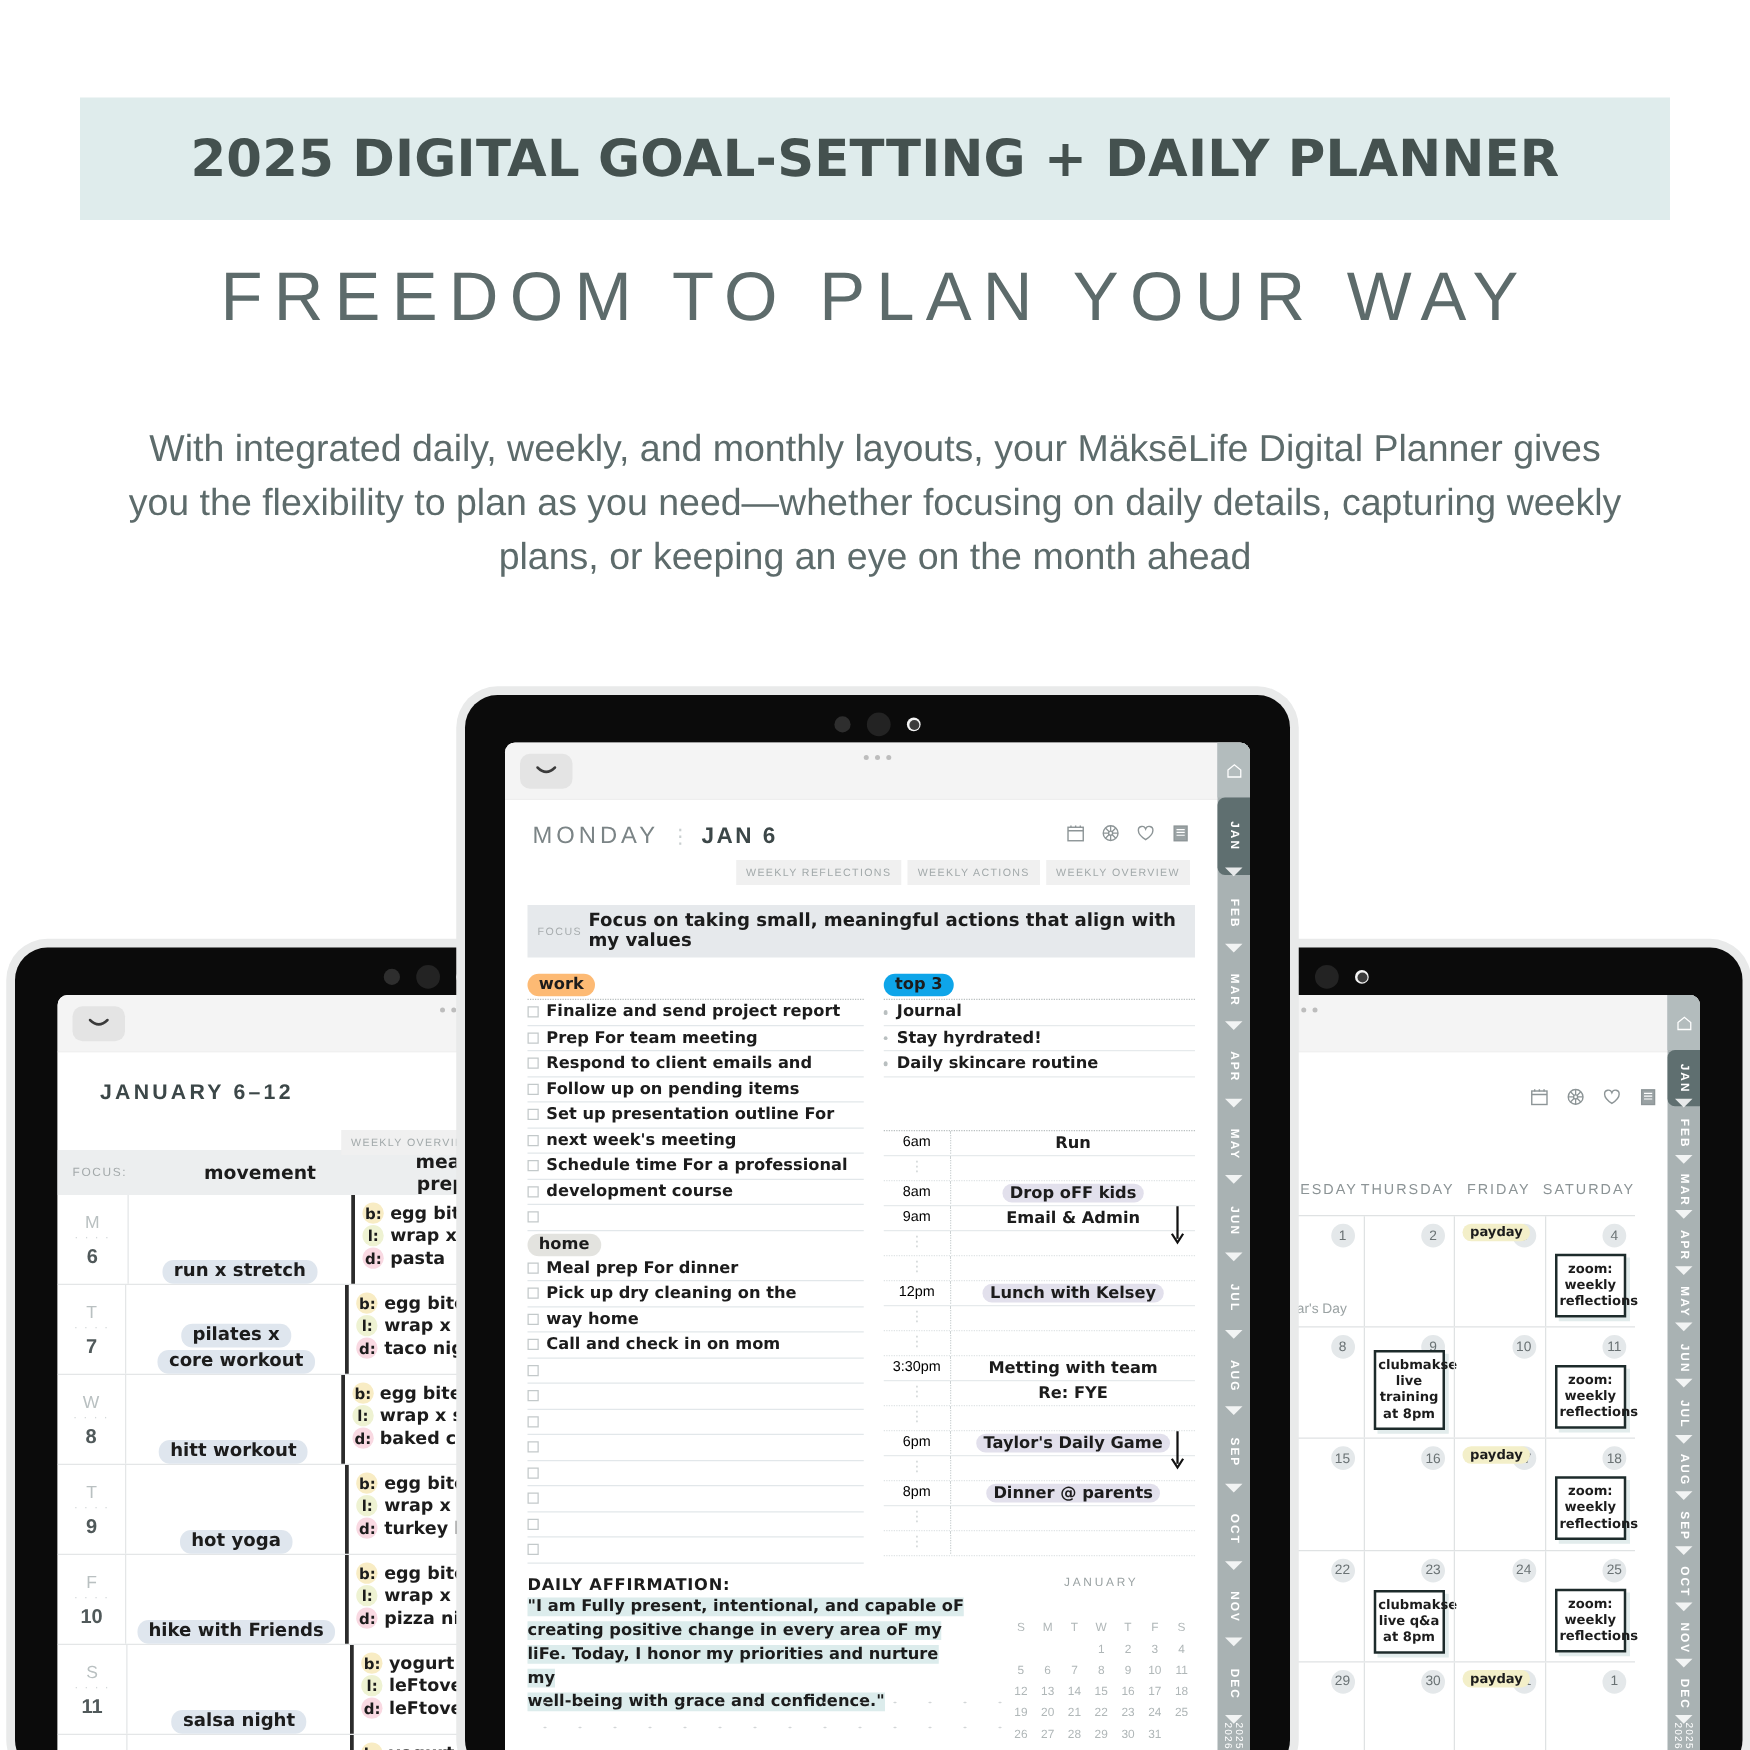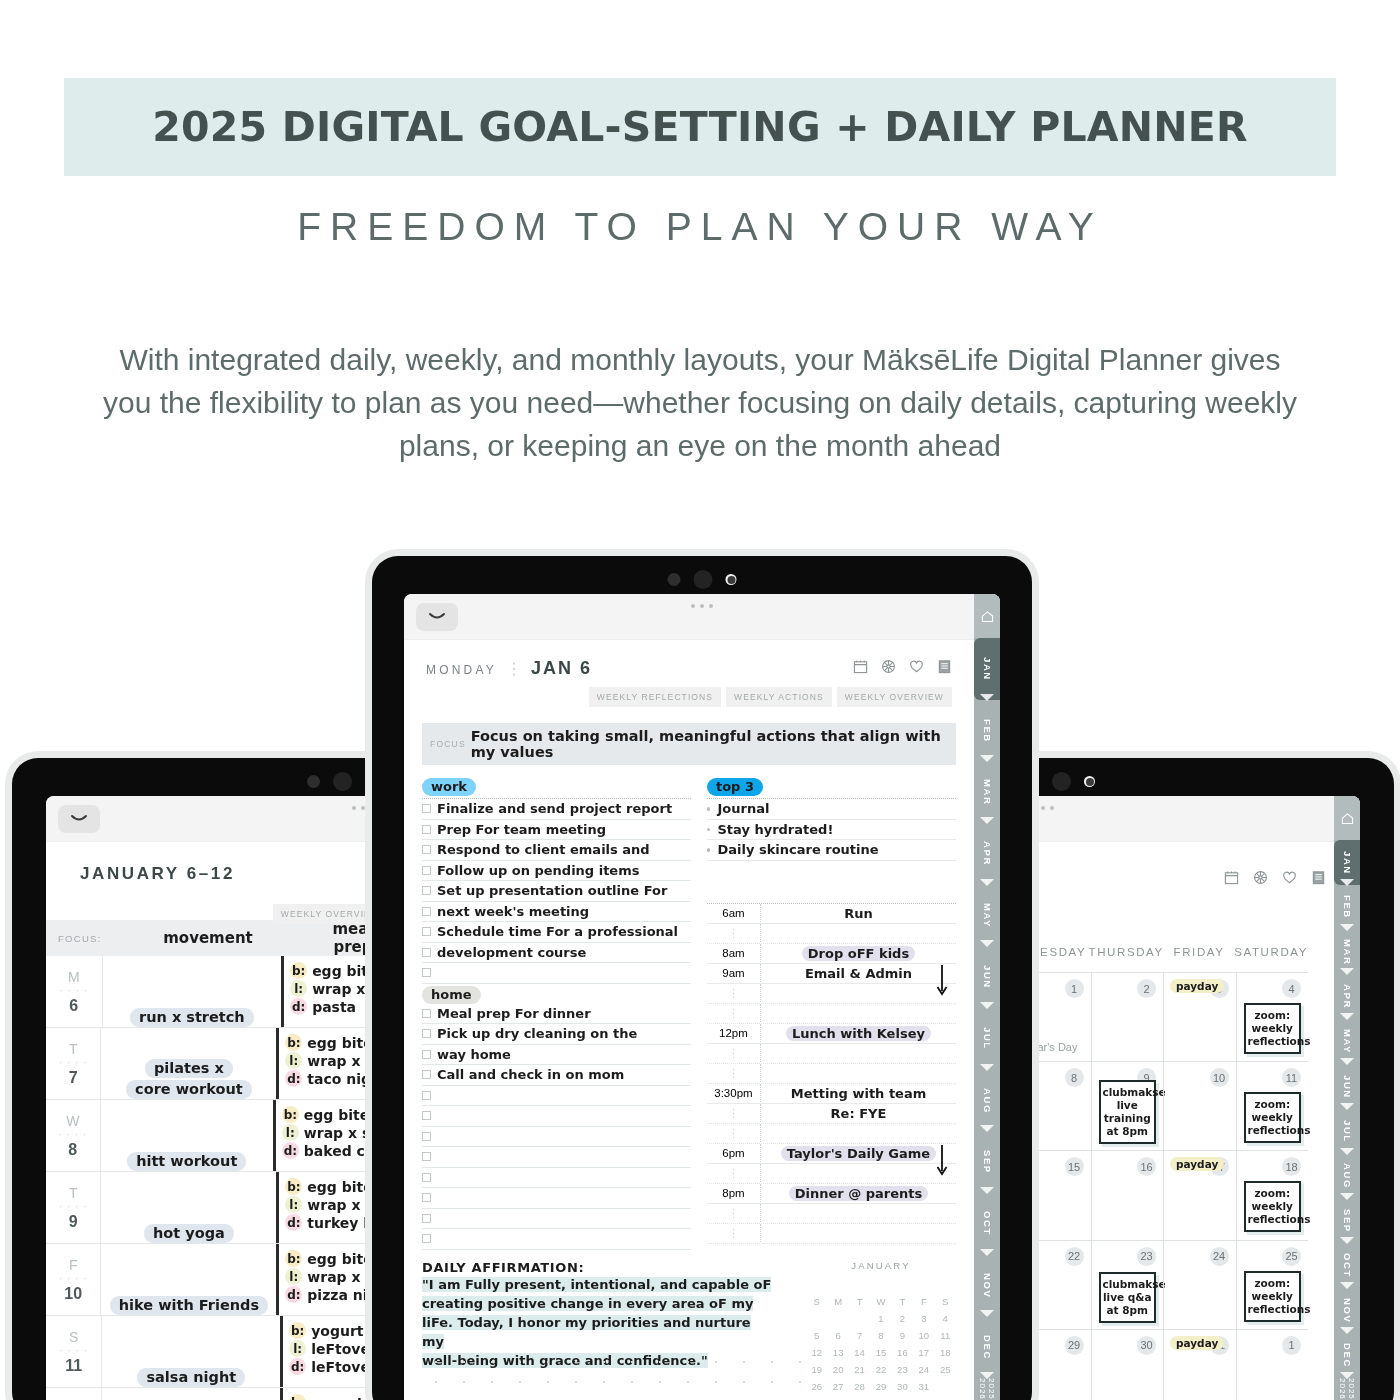--- a/index.html
+++ b/index.html
@@ -17,21 +17,21 @@
     background: #dfecec;
     display: flex; align-items: center; justify-content: center;
   }
   .banner h1 {
     font-size: 41px; font-weight: bold; letter-spacing: 0.2px;
     color: #44514f; white-space: nowrap;
     font-family: "DejaVu Sans", sans-serif;
   }
   .headline {
     position: absolute; left: 0; top: 205px; width: 1400px;
-    text-align: center; font-size: 39px; font-weight: 300;
+    text-align: center; font-size: 55px; font-weight: 300;
     letter-spacing: 9px; color: #5d6b6b;
     font-family: "Liberation Sans", sans-serif;
   }
   .blurb {
     position: absolute; left: 100px; top: 338px; width: 1200px;
     text-align: center; font-size: 30px; line-height: 43px;
     color: #5d6b6b; font-weight: 300;
   }
 
   
@@ -73,37 +73,37 @@
   .rail .yr { height: 40px; font-size: 8px; color:#fff; display:flex; flex-direction:column;
           align-items:center; justify-content:center; writing-mode: vertical-rl;
           letter-spacing:1px;}
 
   
   .page { position: absolute; inset: 0 26px 0 0; background: #fff; padding: 0; }
   .hand { font-family: "DejaVu Sans", sans-serif; font-weight: 700; color: #1c1c1c; }
 
   
   .d-head { display:flex; align-items:baseline; padding: 18px 22px 0 22px; }
-  .d-head .dow { font-size: 12px; letter-spacing: 3.2px; color: #7b8486; }
+  .d-head .dow { font-size: 19px; letter-spacing: 3.2px; color: #7b8486; }
   .d-head .sep { margin: 0 9px; color: #c9cfd0; }
   .d-head .dnum { font-size: 18px; letter-spacing: 2px; color: #3c4748; font-weight: bold; }
   .d-icons { margin-left: auto; display: flex; gap: 13px; align-items: center; }
   .d-icons svg { width: 15px; height: 15px; }
   .wtabs { display: flex; gap: 5px; justify-content: flex-end; padding: 8px 22px 0 0; }
   .wtab { background: #f0f0f0; color: #a2a9aa; font-size: 8.5px; letter-spacing: 1.1px;
           padding: 5px 8px; }
   .focusbar { margin: 16px 18px 0 18px; background: #e6e9ec; display:flex;
           align-items:center; padding: 5px 8px; }
   .focusbar .lbl { font-size: 8.5px; letter-spacing: 1.2px; color: #a8adaf; margin-right:5px;}
   .focusbar .val { font-size: 14.5px; }
   .cols { display: flex; padding: 12px 18px 0 18px; gap: 16px; }
   .col { flex: 1; }
   .pill { display: inline-block; font-size: 13px; padding: 1px 9px 2px 9px;
           border-radius: 9px; }
-  .pill.pink { background: #7dd3fc; }
+  .pill.pink { background: #fdba74; }
   .pill.yellow { background: #0ea5e9; }
   .pill.grey { background: #e3e3df; }
   .dotline { border-bottom: 1.4px dotted #b9bfc0; margin-top: 2px; }
   .task { display: flex; align-items: flex-start; gap: 6px; border-bottom: 1px solid #e2e7ea;
           height: 20.5px; }
   .cbox { width: 9px; height: 9px; border: 1px solid #c3c9ca; margin-top: 5px; flex: none; }
   .task span { font-size: 13px; line-height: 19px; white-space: nowrap; }
   .b3 { display:flex; align-items:flex-start; gap:7px; border-bottom:1px solid #e6eaec;
         height: 20.5px; }
   .b3 i { width:3.5px; height:3.5px; border-radius:50%; background:#b9bfc0; margin-top:8px;

